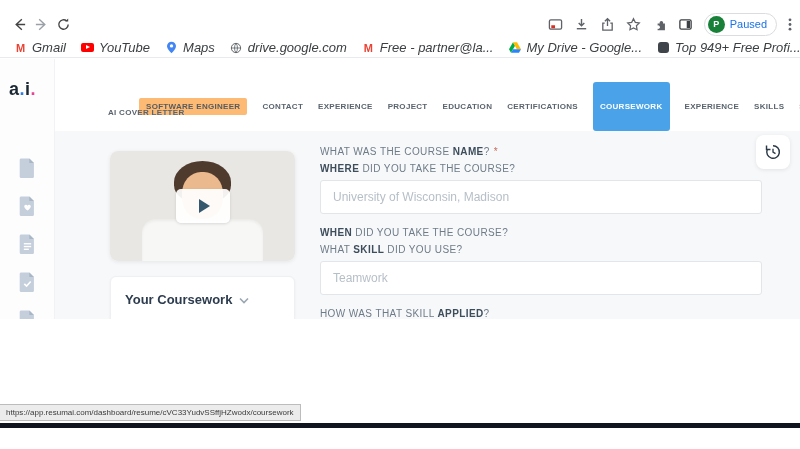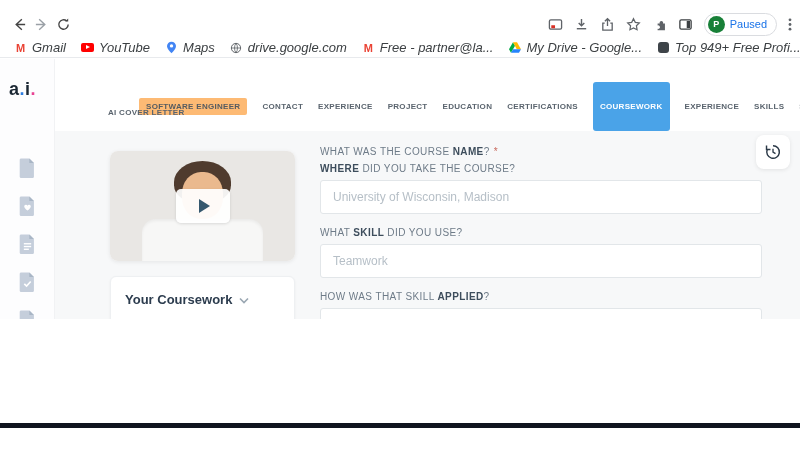--- a/index.html
+++ b/index.html
@@ -306,20 +306,21 @@
       <div class="cw-empty">Add your first Coursework</div>
     </div>
 
     <div class="form">
 
       <div class="flabel"><span>WHAT WAS THE COURSE </span><b>NAME</b><span>?</span><span class="req">*</span></div>
 
       <div class="flabel"><span></span><b>WHERE</b><span> DID YOU TAKE THE COURSE?</span></div>
       <input class="finput" type="text" placeholder="University of Wisconsin, Madison" style="">
 
+      <div class="flabel"><span></span><b>WHEN</b><span> DID YOU TAKE THE COURSE?</span></div>
 
       <div class="flabel"><span>WHAT </span><b>SKILL</b><span> DID YOU USE?</span></div>
       <input class="finput" type="text" placeholder="Teamwork" style="">
 
       <div class="flabel"><span>HOW WAS THAT SKILL </span><b>APPLIED</b><span>?</span></div>
       <textarea class="ftext" placeholder="• Coordinating on code with a small group of people." style=""></textarea>
 
     </div>
 
     <div class="history-btn">
@@ -333,15 +334,16 @@
     <div class="chat-btn">
       <svg width="20" height="20" viewBox="0 0 24 24">
           <path d="M3 5 a3 3 0 0 1 3 -3 h12 a3 3 0 0 1 3 3 v9 a3 3 0 0 1 -3 3 h-6 l-4 4 v-4 h-2 a3 3 0 0 1 -3 -3 z" fill="#0f1319"></path>
           <path d="M8 10 q4 3.2 8 0" stroke="#fff" stroke-width="1.6" fill="none"></path>
         </svg>
     </div>
 
     <span class="version">1.3-4ff1cf2d</span>
   </div>
 
+  <div class="status-tooltip">https://app.resumai.com/dashboard/resume/cVC33YudvSSffjHZwodx/coursework</div>
   <div class="bottom-bar"></div>
 
 </div>
 
 </body></html>

